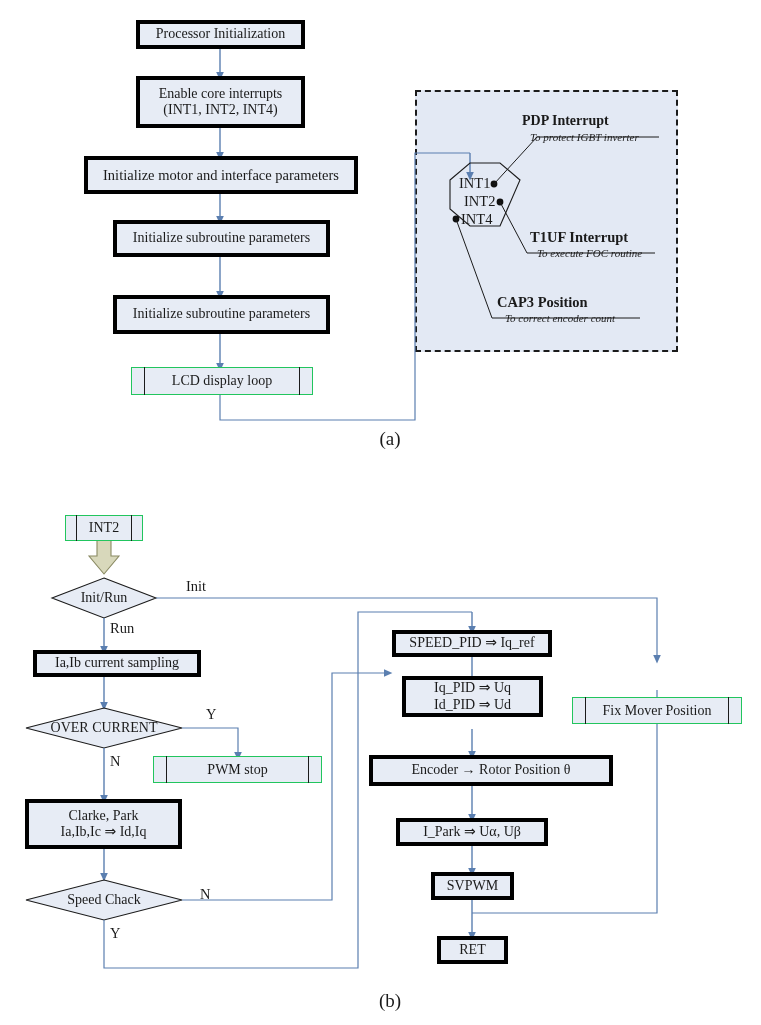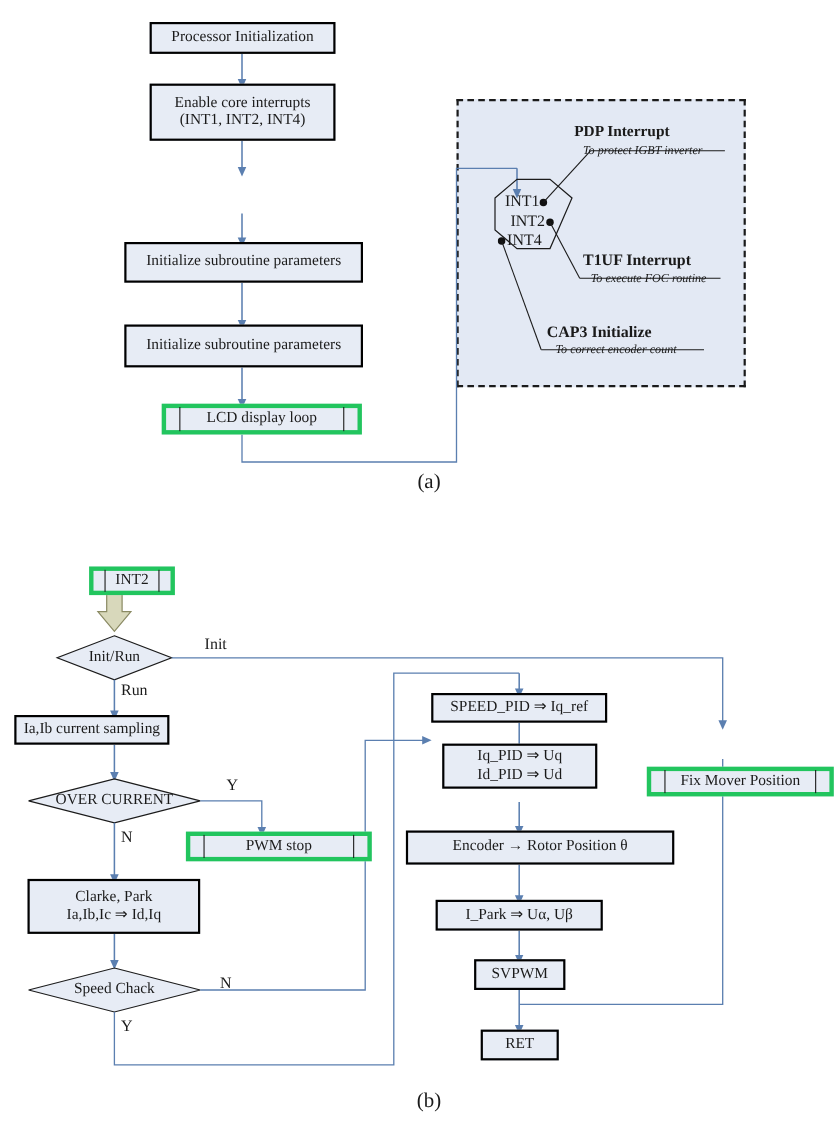--- a/index.html
+++ b/index.html
@@ -1,22 +1,22 @@
 <!DOCTYPE html>
 <html><head>
 <meta charset="utf-8">
 <style>
   html,body{margin:0;padding:0;background:#ffffff;}
   body{width:761px;height:1025px;position:relative;font-family:"Liberation Serif",serif;color:#1a1a1a;}
   .canvas{position:absolute;left:0;top:0;width:761px;height:1025px;}
   svg.layer{position:absolute;left:0;top:0;width:761px;height:1025px;pointer-events:none;}
-  .node{position:absolute;box-sizing:border-box;background:#e7ecf5;border:2px solid #000000;
+  .node{position:absolute;box-sizing:border-box;background:#e7ecf5;border:4px solid #000000;
         display:flex;align-items:center;justify-content:center;text-align:left;
         font-family:"Liberation Serif",serif;line-height:1.15;}
-  .proc{position:absolute;box-sizing:border-box;background:#e7ecf5;border:4px solid #22c55e;margin-left:16px;}
+  .proc{position:absolute;box-sizing:border-box;background:#e7ecf5;border:1px solid #22c55e;}
   .proc .inner{position:absolute;top:-1px;bottom:-1px;border-left:1px solid #1b1b1b;border-right:1px solid #1b1b1b;left:12px;right:12px;
         display:flex;align-items:center;justify-content:center;text-align:center;}
   .dia{position:absolute;display:flex;align-items:center;justify-content:center;text-align:center;}
   .dia span{position:relative;z-index:2;}
   .lbl{position:absolute;font-family:"Liberation Serif",serif;white-space:nowrap;}
   .panel{position:absolute;box-sizing:border-box;background:#e3e9f4;border:2px dashed #1b1b1b;}
   .ititle{position:absolute;font-weight:bold;font-family:"Liberation Serif",serif;white-space:nowrap;}
   .isub{position:absolute;font-style:italic;font-family:"Liberation Serif",serif;white-space:nowrap;}
   .caption{position:absolute;font-family:"Liberation Serif",serif;text-align:center;}
   .hexlbl{position:absolute;font-family:"Liberation Serif",serif;white-space:nowrap;}
@@ -60,20 +60,23 @@
 
   <div class="node" style="left:136px;top:20px;width:169px;height:29px;font-size:14px;">
     <span>Processor Initialization</span>
   </div>
 
   <div class="node" style="left:136px;top:76px;width:169px;height:52px;font-size:14px;flex-direction:column;">
     <span>Enable core interrupts</span>
     <span>(INT1, INT2, INT4)</span>
   </div>
 
+  <div class="node" style="left:84px;top:156px;width:274px;height:38px;font-size:14.5px;">
+    <span>Initialize motor and interface parameters</span>
+  </div>
 
   <div class="node" style="left:113px;top:220px;width:217px;height:37px;font-size:14px;">
     <span>Initialize subroutine parameters</span>
   </div>
 
   <div class="node" style="left:113px;top:295px;width:217px;height:39px;font-size:14px;">
     <span>Initialize subroutine parameters</span>
   </div>
 
   <div class="proc" style="left:131px;top:367px;width:182px;height:28px;">
@@ -85,21 +88,21 @@
   <div class="hexlbl" style="left:459px;top:175px;font-size:14.5px;">INT1</div>
   <div class="hexlbl" style="left:464px;top:193px;font-size:14.5px;">INT2</div>
   <div class="hexlbl" style="left:461px;top:211px;font-size:14.5px;">INT4</div>
 
   <div class="ititle" style="left:522px;top:113px;font-size:14px;">PDP Interrupt</div>
   <div class="isub" style="left:530px;top:131px;font-size:11px;">To protect IGBT inverter</div>
 
   <div class="ititle" style="left:530px;top:229px;font-size:14.5px;">T1UF Interrupt</div>
   <div class="isub" style="left:537px;top:247px;font-size:11px;">To execute FOC routine</div>
 
-  <div class="ititle" style="left:497px;top:294px;font-size:14.5px;">CAP3 Initialize</div>
+  <div class="ititle" style="left:497px;top:294px;font-size:14.5px;">CAP3 Position</div>
   <div class="isub" style="left:505px;top:312px;font-size:11px;">To correct encoder count</div>
 
   <div class="caption" style="left:340px;top:428px;width:100px;font-size:19px;">(a)</div>
 
   <svg class="layer">
     <defs>
       <marker id="ah2" markerWidth="9" markerHeight="9" refX="4.2" refY="4.5" orient="auto" markerUnits="userSpaceOnUse">
         <path d="M0,0.6 L8.6,4.5 L0,8.4 z" fill="#5b7fb0"></path>
       </marker>
     </defs>
@@ -141,21 +144,21 @@
   <div class="proc" style="left:65px;top:515px;width:78px;height:26px;">
     <div class="inner" style="left:10px;right:10px;font-size:14px;">
       <span>INT2</span>
     </div>
   </div>
 
   <div class="dia" style="left:52px;top:578px;width:104px;height:40px;font-size:14px;">
     <span>Init/Run</span>
   </div>
 
-  <div class="node" style="left:13px;top:650px;width:141px;height:27px;font-size:14px;">
+  <div class="node" style="left:33px;top:650px;width:168px;height:27px;font-size:14px;">
     <span>Ia,Ib current sampling</span>
   </div>
 
   <div class="dia" style="left:26px;top:708px;width:156px;height:40px;font-size:14px;">
     <span>OVER CURRENT</span>
   </div>
 
   <div class="proc" style="left:153px;top:756px;width:169px;height:27px;">
     <div class="inner" style="font-size:14px;">
       <span>PWM stop</span>

